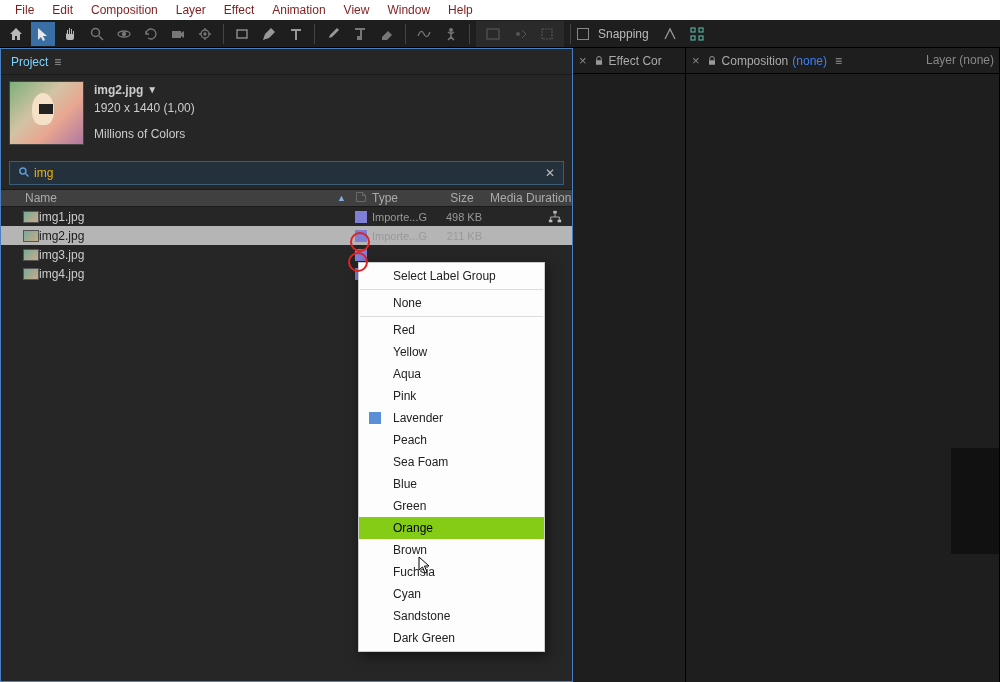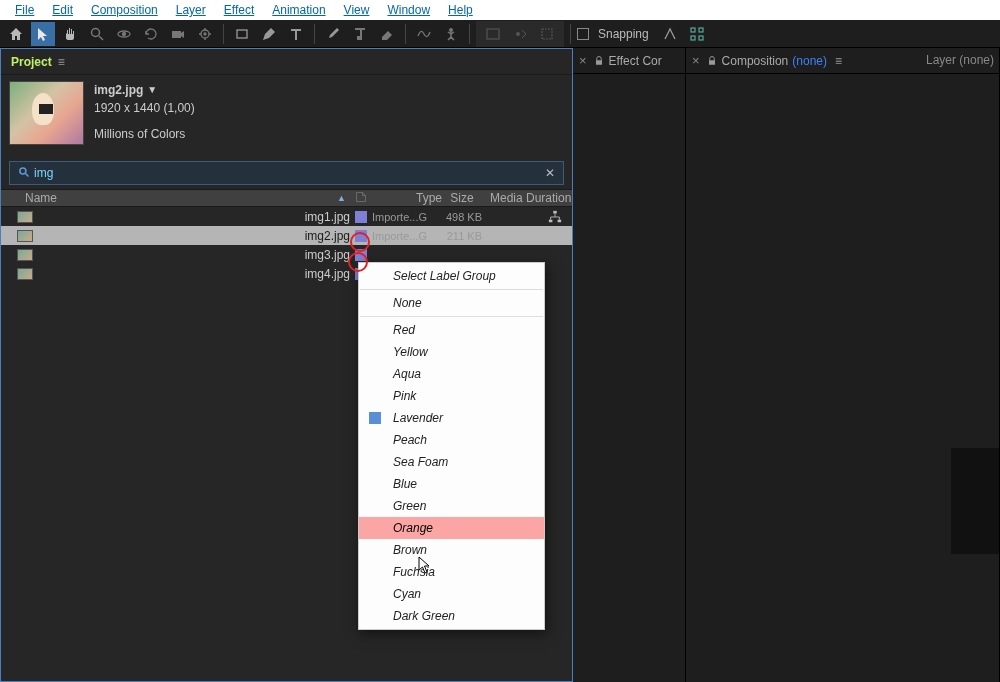--- a/index.html
+++ b/index.html
@@ -20,23 +20,22 @@
     
     .menubar {
       background: #ffffff;
       height: 20px;
       display: flex;
       align-items: center;
       padding: 0 6px;
     }
     .menubar span {
       padding: 2px 9px;
-      color: #0369a1;
+      color: #7f1d1d;
       cursor: default;
-      text-decoration: underline;
     }
     
     .toolbar {
       height: 28px;
       background: #1e1e1e;
       display: flex;
       align-items: center;
       padding: 0 4px;
       gap: 3px;
       border-bottom: 1px solid #000;
@@ -94,21 +93,21 @@
     }
     .tab-header {
       height: 26px;
       display: flex;
       align-items: center;
       padding: 0 10px;
       color: #ccc;
       gap: 6px;
       border-bottom: 1px solid #1a1a1a;
     }
-    .tab-label { color: #bef264; font-weight: bold; }
+    .tab-label { color: #7dd3fc; }
     .tab-menu { color: #999; }
     .asset-info {
       display: flex;
       padding: 6px 8px;
       min-height: 82px;
     }
     .thumb {
       width: 75px;
       height: 64px;
       background: linear-gradient(135deg,#7db07a, #d3c3a5 40%, #e8a690 65%, #b078a0 100%);
@@ -142,53 +141,52 @@
 
     .search-row {
       display: flex;
       align-items: center;
       height: 24px;
       background: #24303b;
       border: 1px solid #3a5c7a;
       margin: 4px 8px;
     }
     .search-icon { color: #5c9bd6; padding: 0 4px 0 8px; }
-    .search-text { color: #7dd3fc; flex: 1; }
+    .search-text { color: #eab308; flex: 1; }
     .search-clear { color: #bbb; padding: 0 8px; cursor: pointer; }
 
     .headers {
       display: flex;
       background: #404040;
       height: 18px;
       font-size: 11px;
       color: #aaa;
       align-items: center;
       border-top:1px solid #1a1a1a;
       border-bottom:1px solid #1a1a1a;
     }
     .col-name { flex: 1; padding-left: 24px; display:flex; align-items:center; justify-content: space-between; padding-right:4px;}
     .sort-arrow { font-size: 9px; color:#7fb0e0;}
     .col-label { width: 22px; text-align:center; }
-    .col-type { width: 70px; text-align: right; }
+    .col-type { width: 70px; }
     .col-size { width: 48px; text-align: center; padding-right: 8px;}
     .col-media { width: 82px; }
 
     .row {
       display: flex;
       height: 19px;
       align-items: center;
       color: #ccc;
     }
     .row.selected { background: #b5b5b5; color: #1a1a1a; }
     .row .r-name {
       flex: 1;
       display: flex;
       align-items: center;
-      padding-left: 16px;
-      justify-content: space-between;
+      padding-left: 22px;
     }
     .file-icon {
       width: 16px; height: 12px;
       background: linear-gradient(135deg,#7a9,#ca8);
       border:1px solid #555;
     }
     .row .r-label {
       width: 22px; display:flex; align-items:center; justify-content:center;
       position: relative;
     }
@@ -238,24 +236,23 @@
       box-shadow: 2px 4px 12px rgba(0,0,0,0.5);
       padding: 2px 0;
     }
     .cm-item {
       height: 22px;
       display: flex;
       align-items: center;
       padding: 0 10px 0 34px;
       color: #222;
       position: relative;
-      font-style: italic;
     }
     .cm-item.hover {
-      background: #fca5a5;
+      background: #84cc16;
       color: #000;
     }
     .cm-sep {
       height: 1px;
       background: #ddd;
       margin: 2px 1px;
     }
     .cm-check {
       position: absolute;
       left: 10px;
@@ -625,20 +622,23 @@
       <div class="cm-item">
         <span>Brown</span>
       </div>
       <div class="cm-item">
         <span>Fuchsia</span>
       </div>
       <div class="cm-item">
         <span>Cyan</span>
       </div>
       <div class="cm-item">
+        <span>Sandstone</span>
+      </div>
+      <div class="cm-item">
         <span>Dark Green</span>
       </div>
     </div>
 </div>
 
 <div class="cursor">
   <svg viewBox="0 0 14 18">
       <path d="M1 1 L1 14 L4.5 11 L7 17 L9 16 L6.5 10 L11 10 Z" fill="#fff" stroke="#000" stroke-width="1"></path>
     </svg>
 </div>

